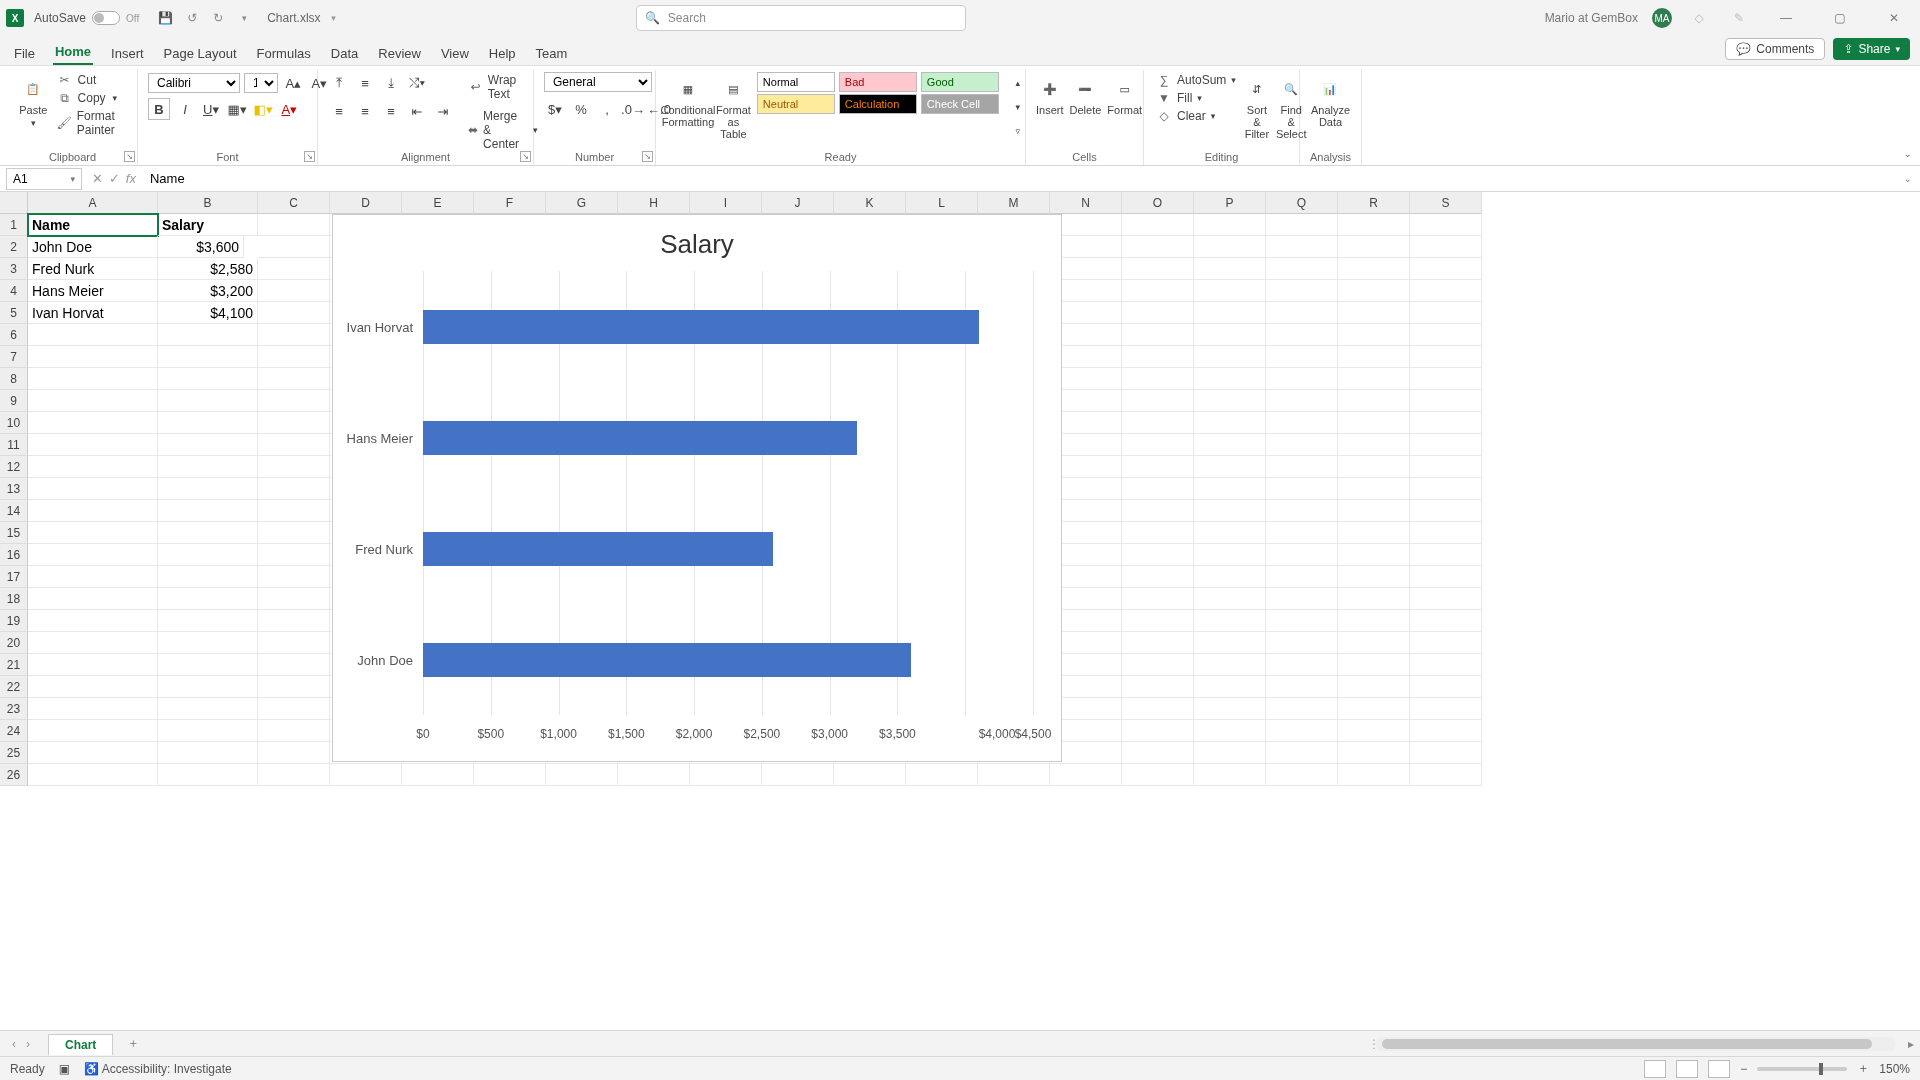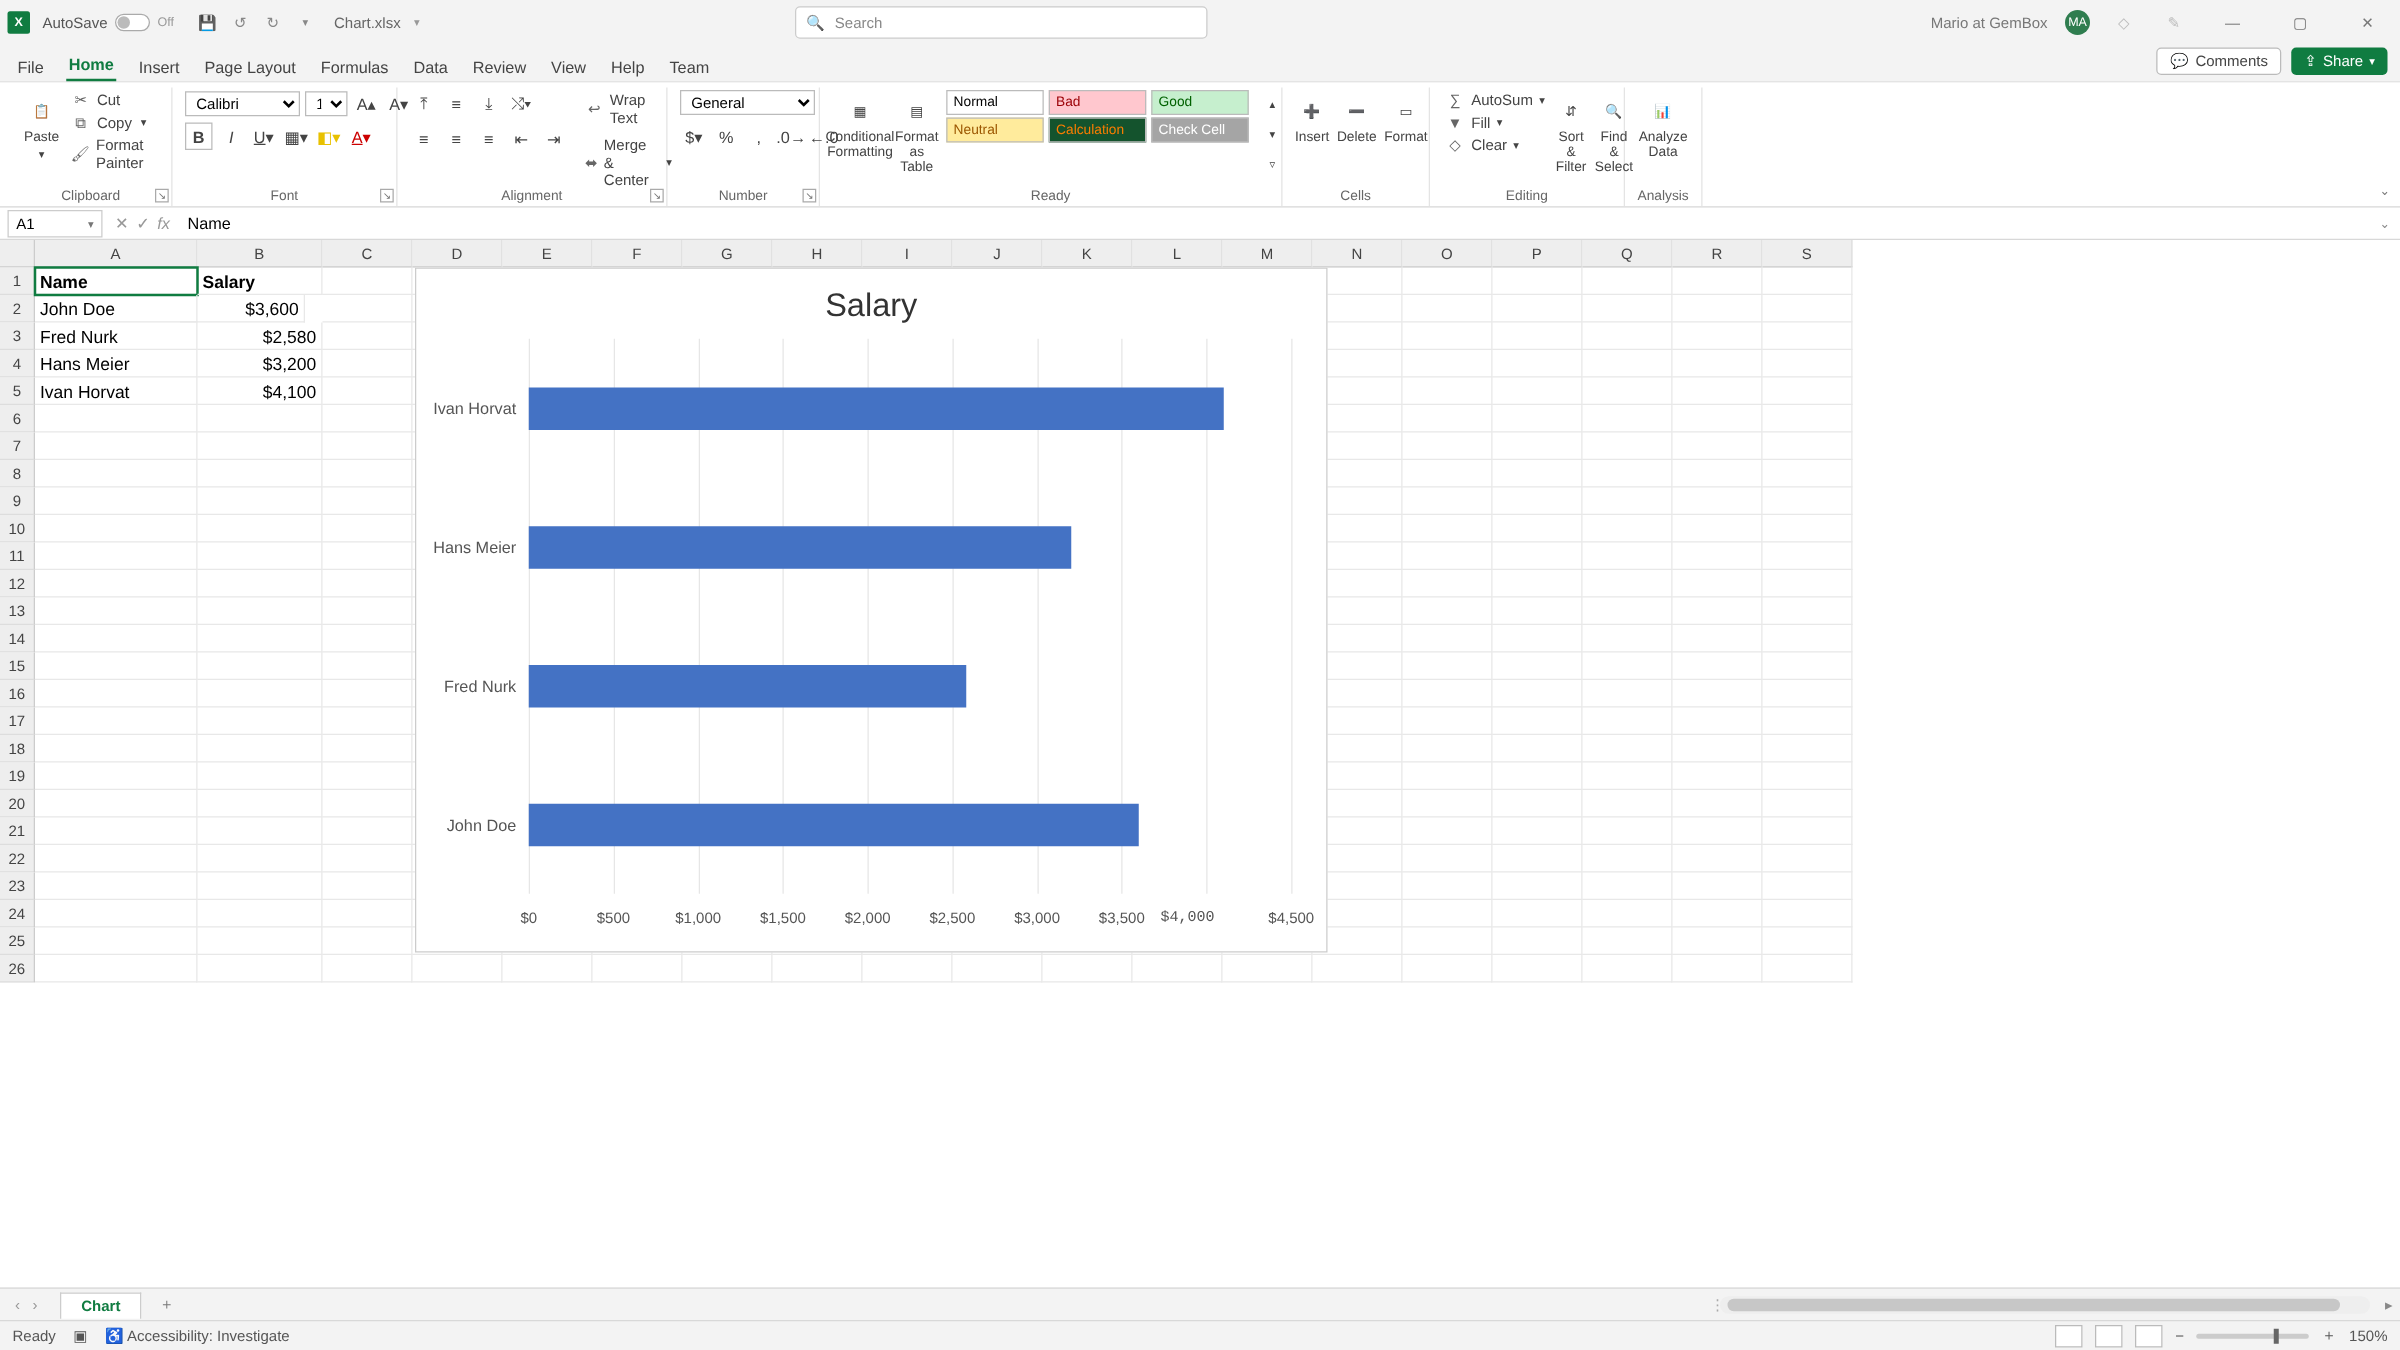--- a/index.html
+++ b/index.html
@@ -262,21 +262,21 @@
           <span style="text-align:center;line-height:12px">Format as Table</span>
         </div>
       <div class="col" style="gap:2px">
         <div class="row">
           <div class="style-cell">Normal</div>
           <div class="style-cell" style="background:#ffc7ce;color:#9c0006">Bad</div>
           <div class="style-cell" style="background:#c6efce;color:#006100">Good</div>
         </div>
         <div class="row">
           <div class="style-cell" style="background:#ffeb9c;color:#9c5700">Neutral</div>
-          <div class="style-cell" style="background:#14532d;color:#fa7d00">Calculation</div>
+          <div class="style-cell" style="background:#000000;color:#fa7d00">Calculation</div>
           <div class="style-cell" style="background:#a5a5a5;color:#fff">Check Cell</div>
         </div>
       </div>
       <div class="col" style="gap:2px;margin-left:2px">
         <span class="icbtn" style="font-size:9px">▴</span>
         <span class="icbtn" style="font-size:9px">▾</span>
         <span class="icbtn" style="font-size:9px">▿</span>
       </div>
     </div>
     <div class="group-label">Ready</div>
@@ -919,21 +919,21 @@
         <div class="ticklabel" style="left: 203.333px;">$1,500</div>
         <div class="gridline" style="left: 271.111px;"></div>
         <div class="ticklabel" style="left: 271.111px;">$2,000</div>
         <div class="gridline" style="left: 338.889px;"></div>
         <div class="ticklabel" style="left: 338.889px;">$2,500</div>
         <div class="gridline" style="left: 406.667px;"></div>
         <div class="ticklabel" style="left: 406.667px;">$3,000</div>
         <div class="gridline" style="left: 474.444px;"></div>
         <div class="ticklabel" style="left: 474.444px;">$3,500</div>
         <div class="gridline" style="left: 542.222px;"></div>
-        <div class="ticklabel" style="left: 527px; font-family: Liberation Mono, monospace;">$4,000</div>
+        <div class="ticklabel" style="left: 574px;">$4,000</div>
         <div class="gridline" style="left: 610px;"></div>
         <div class="ticklabel" style="left: 610px;">$4,500</div>
         <div class="bar" style="left: 0px; width: 555.778px; top: 38.5px; background: rgb(68, 114, 196);"></div>
         <div class="catlabel" style="top: 55.5px;">Ivan Horvat</div>
         <div class="bar" style="left: 0px; width: 433.778px; top: 149.5px; background: rgb(68, 114, 196);"></div>
         <div class="catlabel" style="top: 166.5px;">Hans Meier</div>
         <div class="bar" style="left: 0px; width: 349.733px; top: 260.5px; background: rgb(68, 114, 196);"></div>
         <div class="catlabel" style="top: 277.5px;">Fred Nurk</div>
         <div class="bar" style="left: 0px; width: 488px; top: 371.5px; background: rgb(68, 114, 196);"></div>
         <div class="catlabel" style="top: 388.5px;">John Doe</div>

